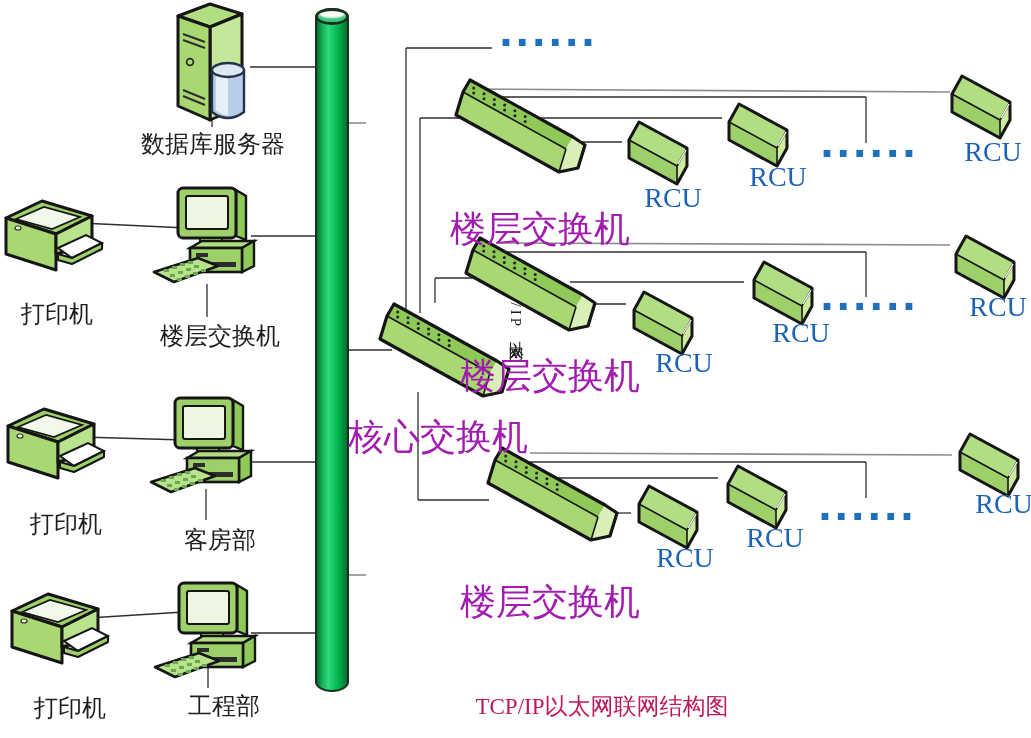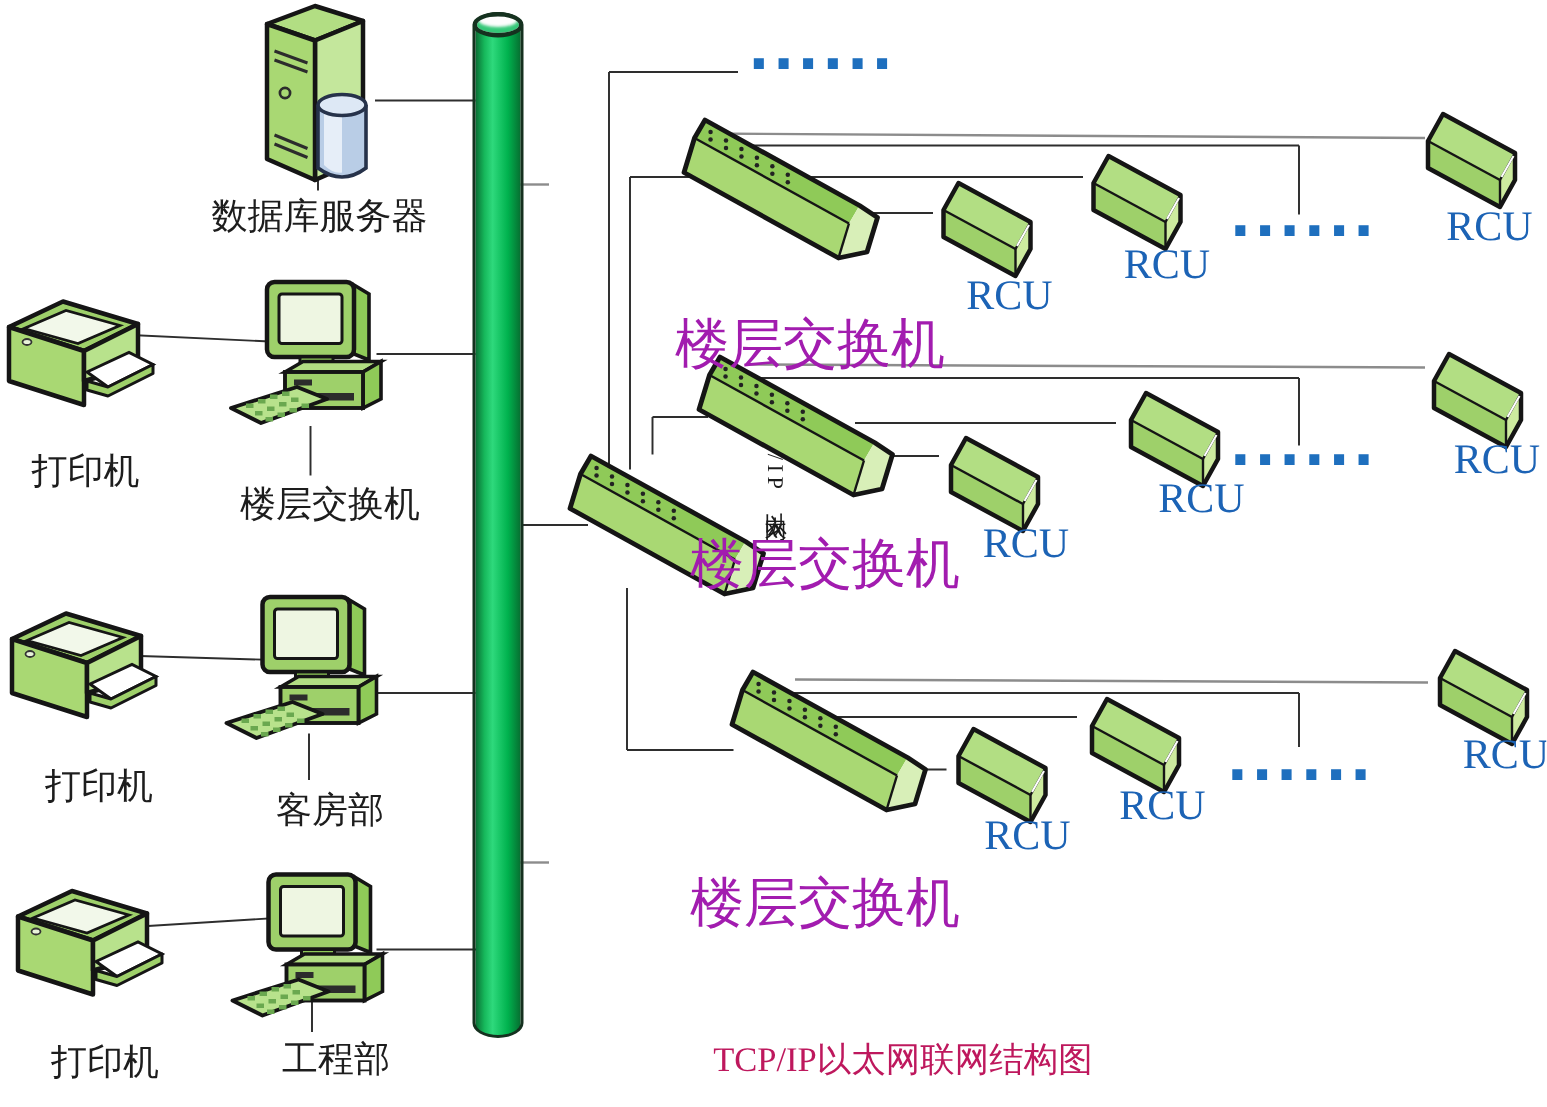--- a/index.html
+++ b/index.html
@@ -198,20 +198,21 @@
     </svg>
   <svg class="icon" style="left:151px;top:581px" width="112" height="112">
       <use href="#sym-computer" xlink:href="#sym-computer"></use>
     </svg>
   <div class="lbl black" style="left:70px;top:692px">打印机</div>
   <div class="lbl black" style="left:224px;top:690px">工程部</div>
 
   <svg class="icon" style="left:372px;top:300px" width="150" height="100">
       <use href="#sym-switch" xlink:href="#sym-switch"></use>
     </svg>
+  <div class="lbl blue-big" style="left:438px;top:377px">核心交换机</div>
 
   <div class="dots" style="left:548px;top:14px">......</div>
 
   <svg class="icon" style="left:448px;top:76px" width="150" height="100">
       <use href="#sym-switch" xlink:href="#sym-switch"></use>
     </svg>
   <div class="lbl blue-big" style="left:540px;top:169px">楼层交换机</div>
   <svg class="icon" style="left:615px;top:118px" width="84" height="74">
       <use href="#sym-rcu" xlink:href="#sym-rcu"></use>
     </svg>

